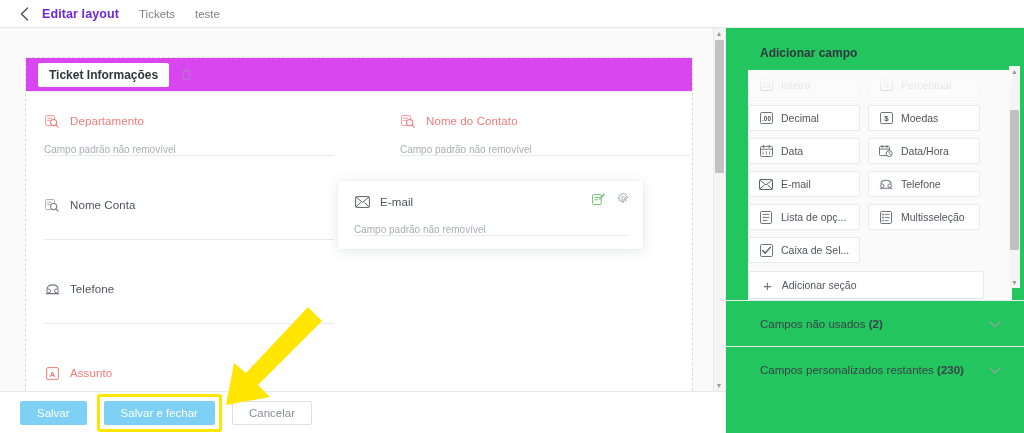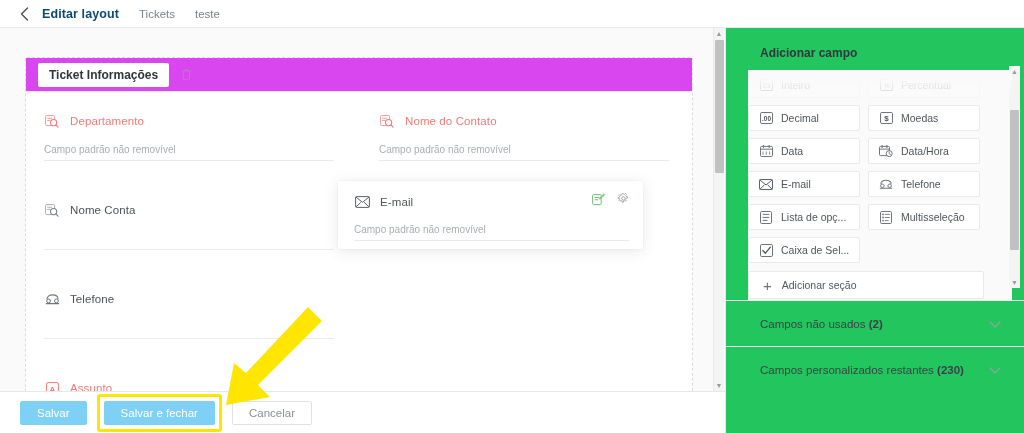--- a/index.html
+++ b/index.html
@@ -15,21 +15,21 @@
   .topbar {
     position: absolute; left: 0; top: 0; width: 1024px; height: 28px;
     background: #ffffff; border-bottom: 1px solid #e6e8ea;
     display: flex; align-items: center; padding-left: 14px; gap: 0;
   }
   .back-chevron {
     width: 20px; height: 20px; display: flex; align-items: center; justify-content: center;
     color: #4a4f56; cursor: pointer;
   }
   .crumb-main {
-    font-size: 12.5px; font-weight: bold; color: #0c4a6e;
+    font-size: 12.5px; font-weight: bold; color: #6d28d9;
     margin-left: 8px; letter-spacing: .1px;
   }
   .crumb {
     font-size: 11.5px; color: #7c8289; margin-left: 20px; cursor: pointer;
   }
 
   
   .canvas {
     position: absolute; left: 0; top: 28px; width: 713px; height: 363px;
     background: #fafafb; overflow: hidden;
@@ -52,29 +52,29 @@
   .trash-btn {
     width: 18px; height: 18px; display: flex; align-items: center; justify-content: center;
     cursor: pointer; opacity: .55;
   }
 
   .fields-grid {
     position: relative; padding: 22px 0 0 0;
   }
   .col { position: absolute; }
   .col-left { left: 18px; top: 20px; width: 290px; }
-  .col-right { left: 353px; top: 20px; width: 290px; }
+  .col-right { left: 374px; top: 20px; width: 290px; }
 
   .field { position: relative; margin-bottom: 12px; }
   .field-label-row { display: flex; align-items: center; gap: 10px; height: 18px; }
   .field-icon { width: 16px; height: 16px; flex: 0 0 16px; display: flex; align-items: center; justify-content: center; }
   .field-name { font-size: 11.5px; color: #4d535a; letter-spacing: .1px; }
   .field-name.req { color: #ef7b78; text-align: center; }
   .field-sub {
-    font-size: 10px; color: #a9aeb4; margin-top: 14px; padding-bottom: 5px;
+    font-size: 10px; color: #a9aeb4; margin-top: 14px; 
     border-bottom: 1px solid #e8eaec;
   }
   .field-sub.blank { color: transparent; }
 
   
   .field-card {
     position: absolute; left: 338px; top: 153px; width: 305px; height: 68px;
     background: #ffffff; border-radius: 2px;
     box-shadow: 0 2px 14px rgba(60,66,80,.13), 0 0 0 1px rgba(0,0,0,.015);
     padding: 12px 14px 0 16px;

